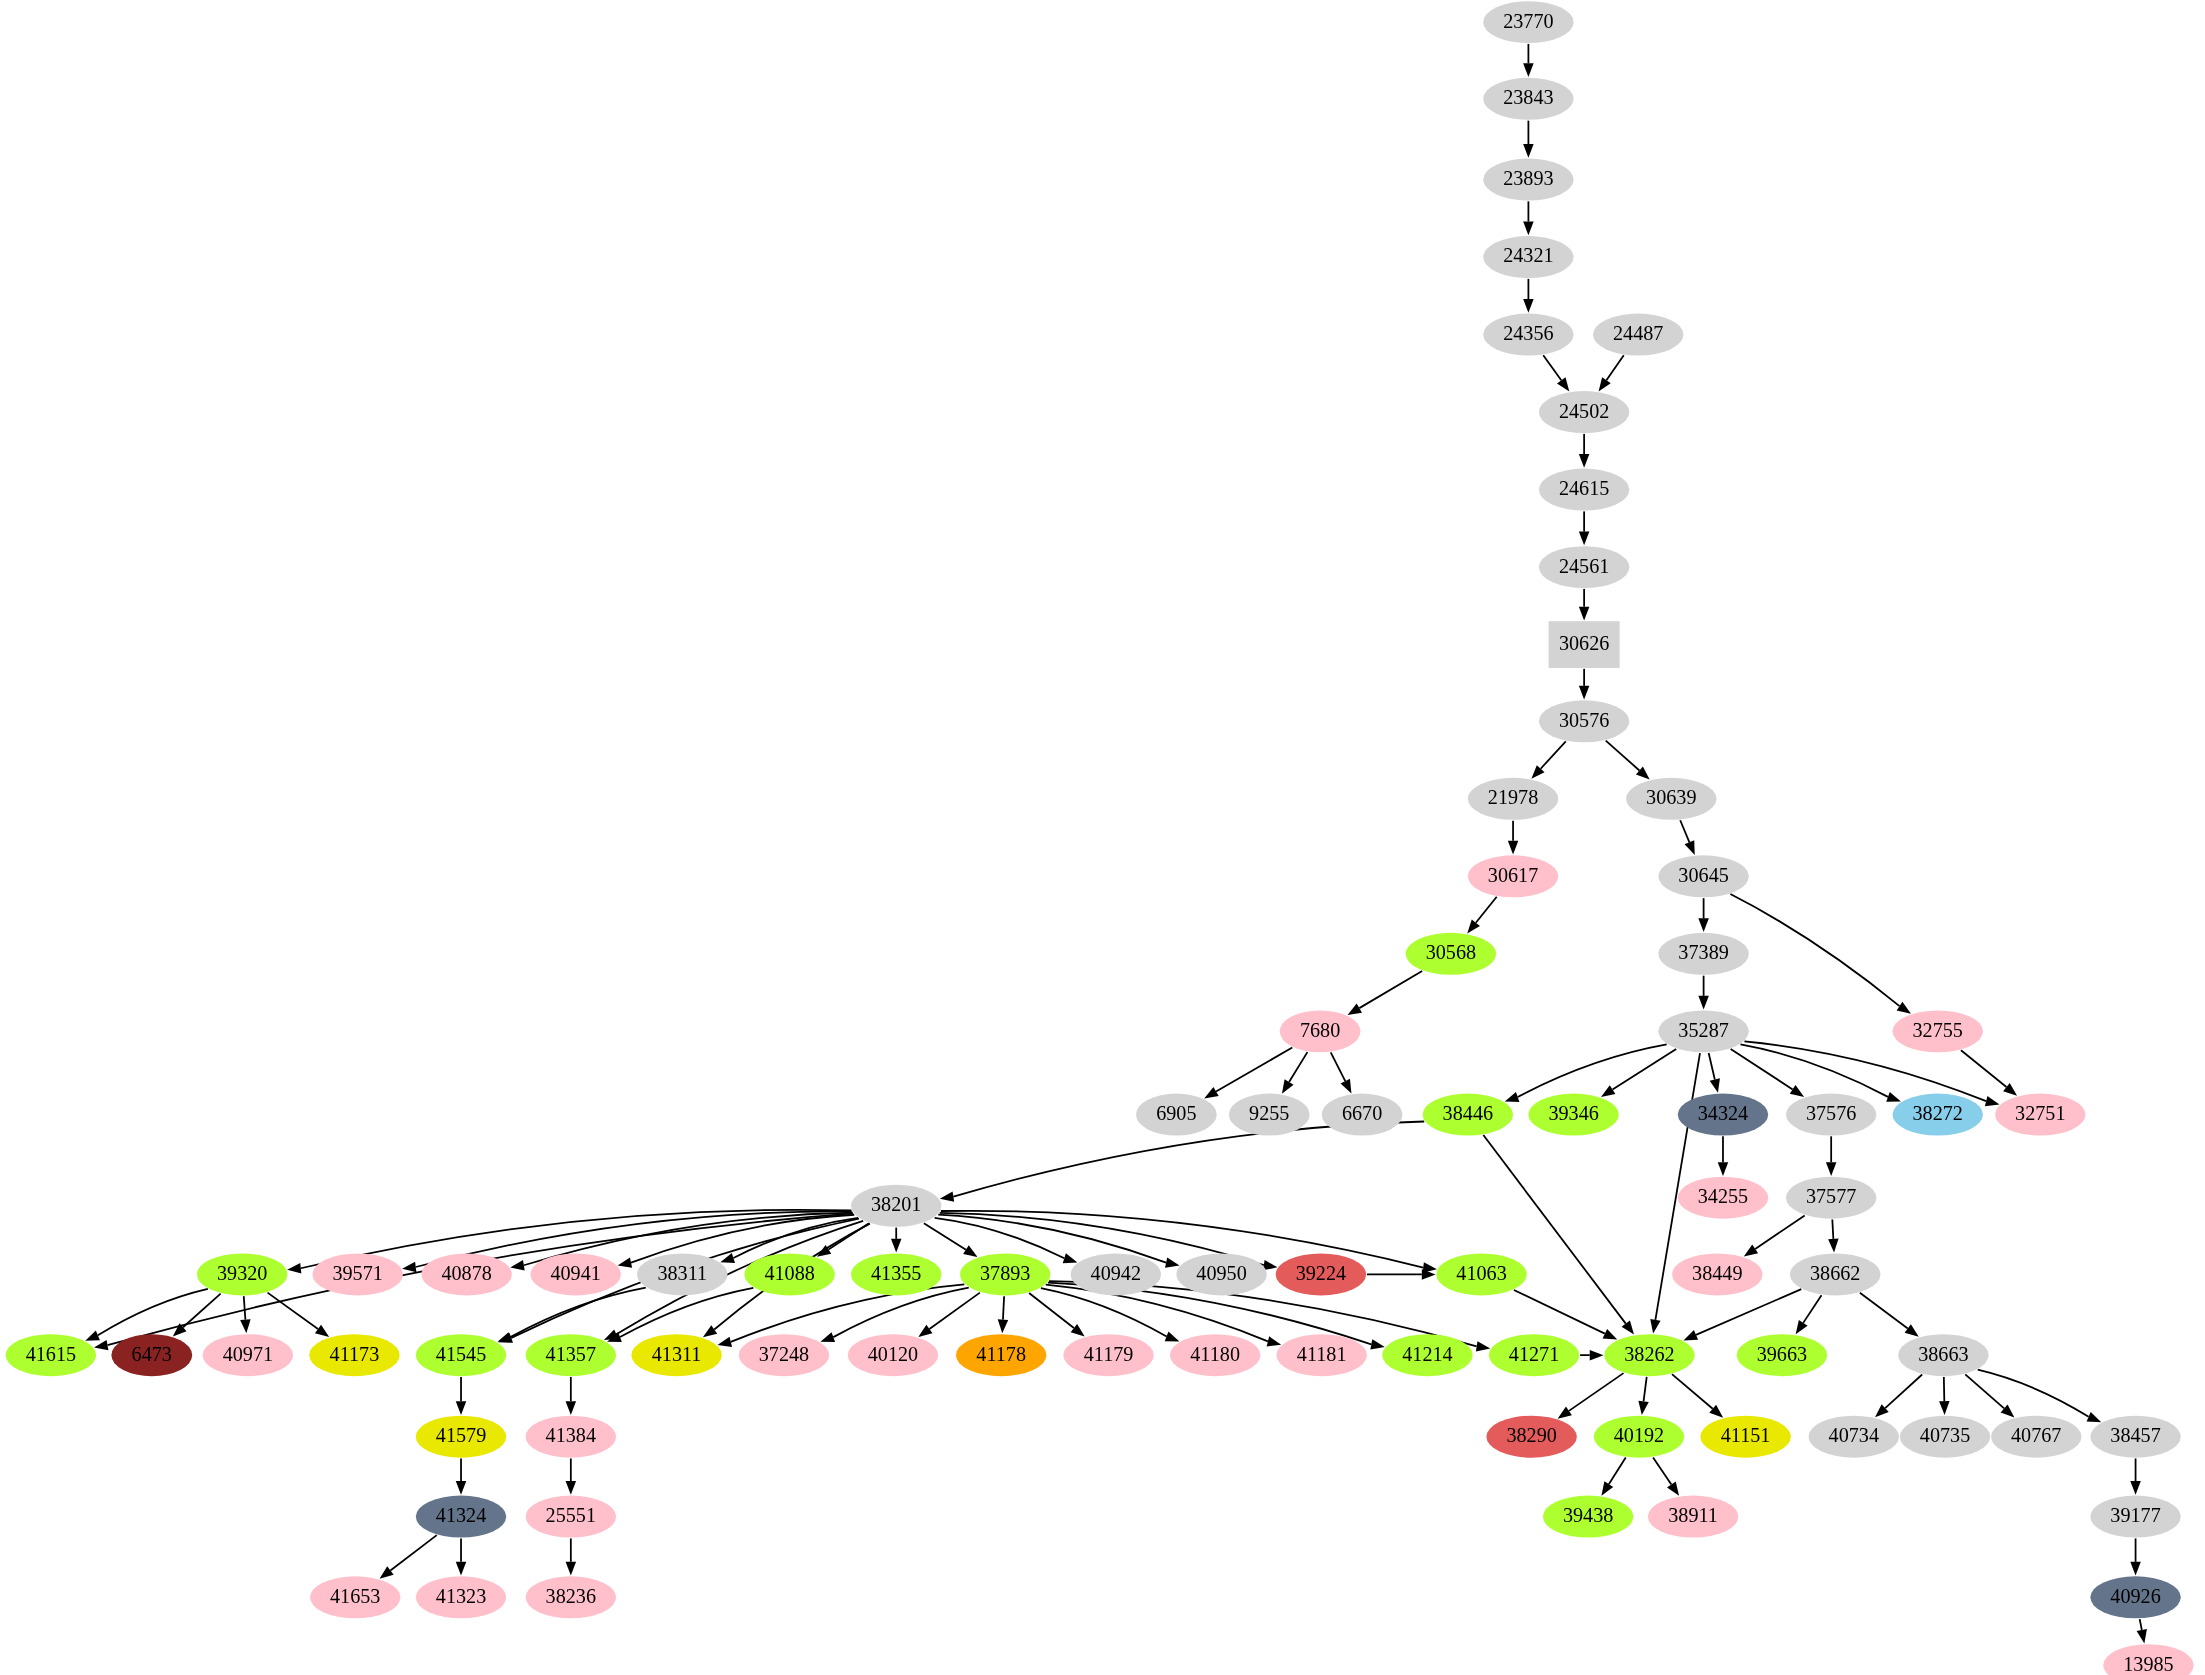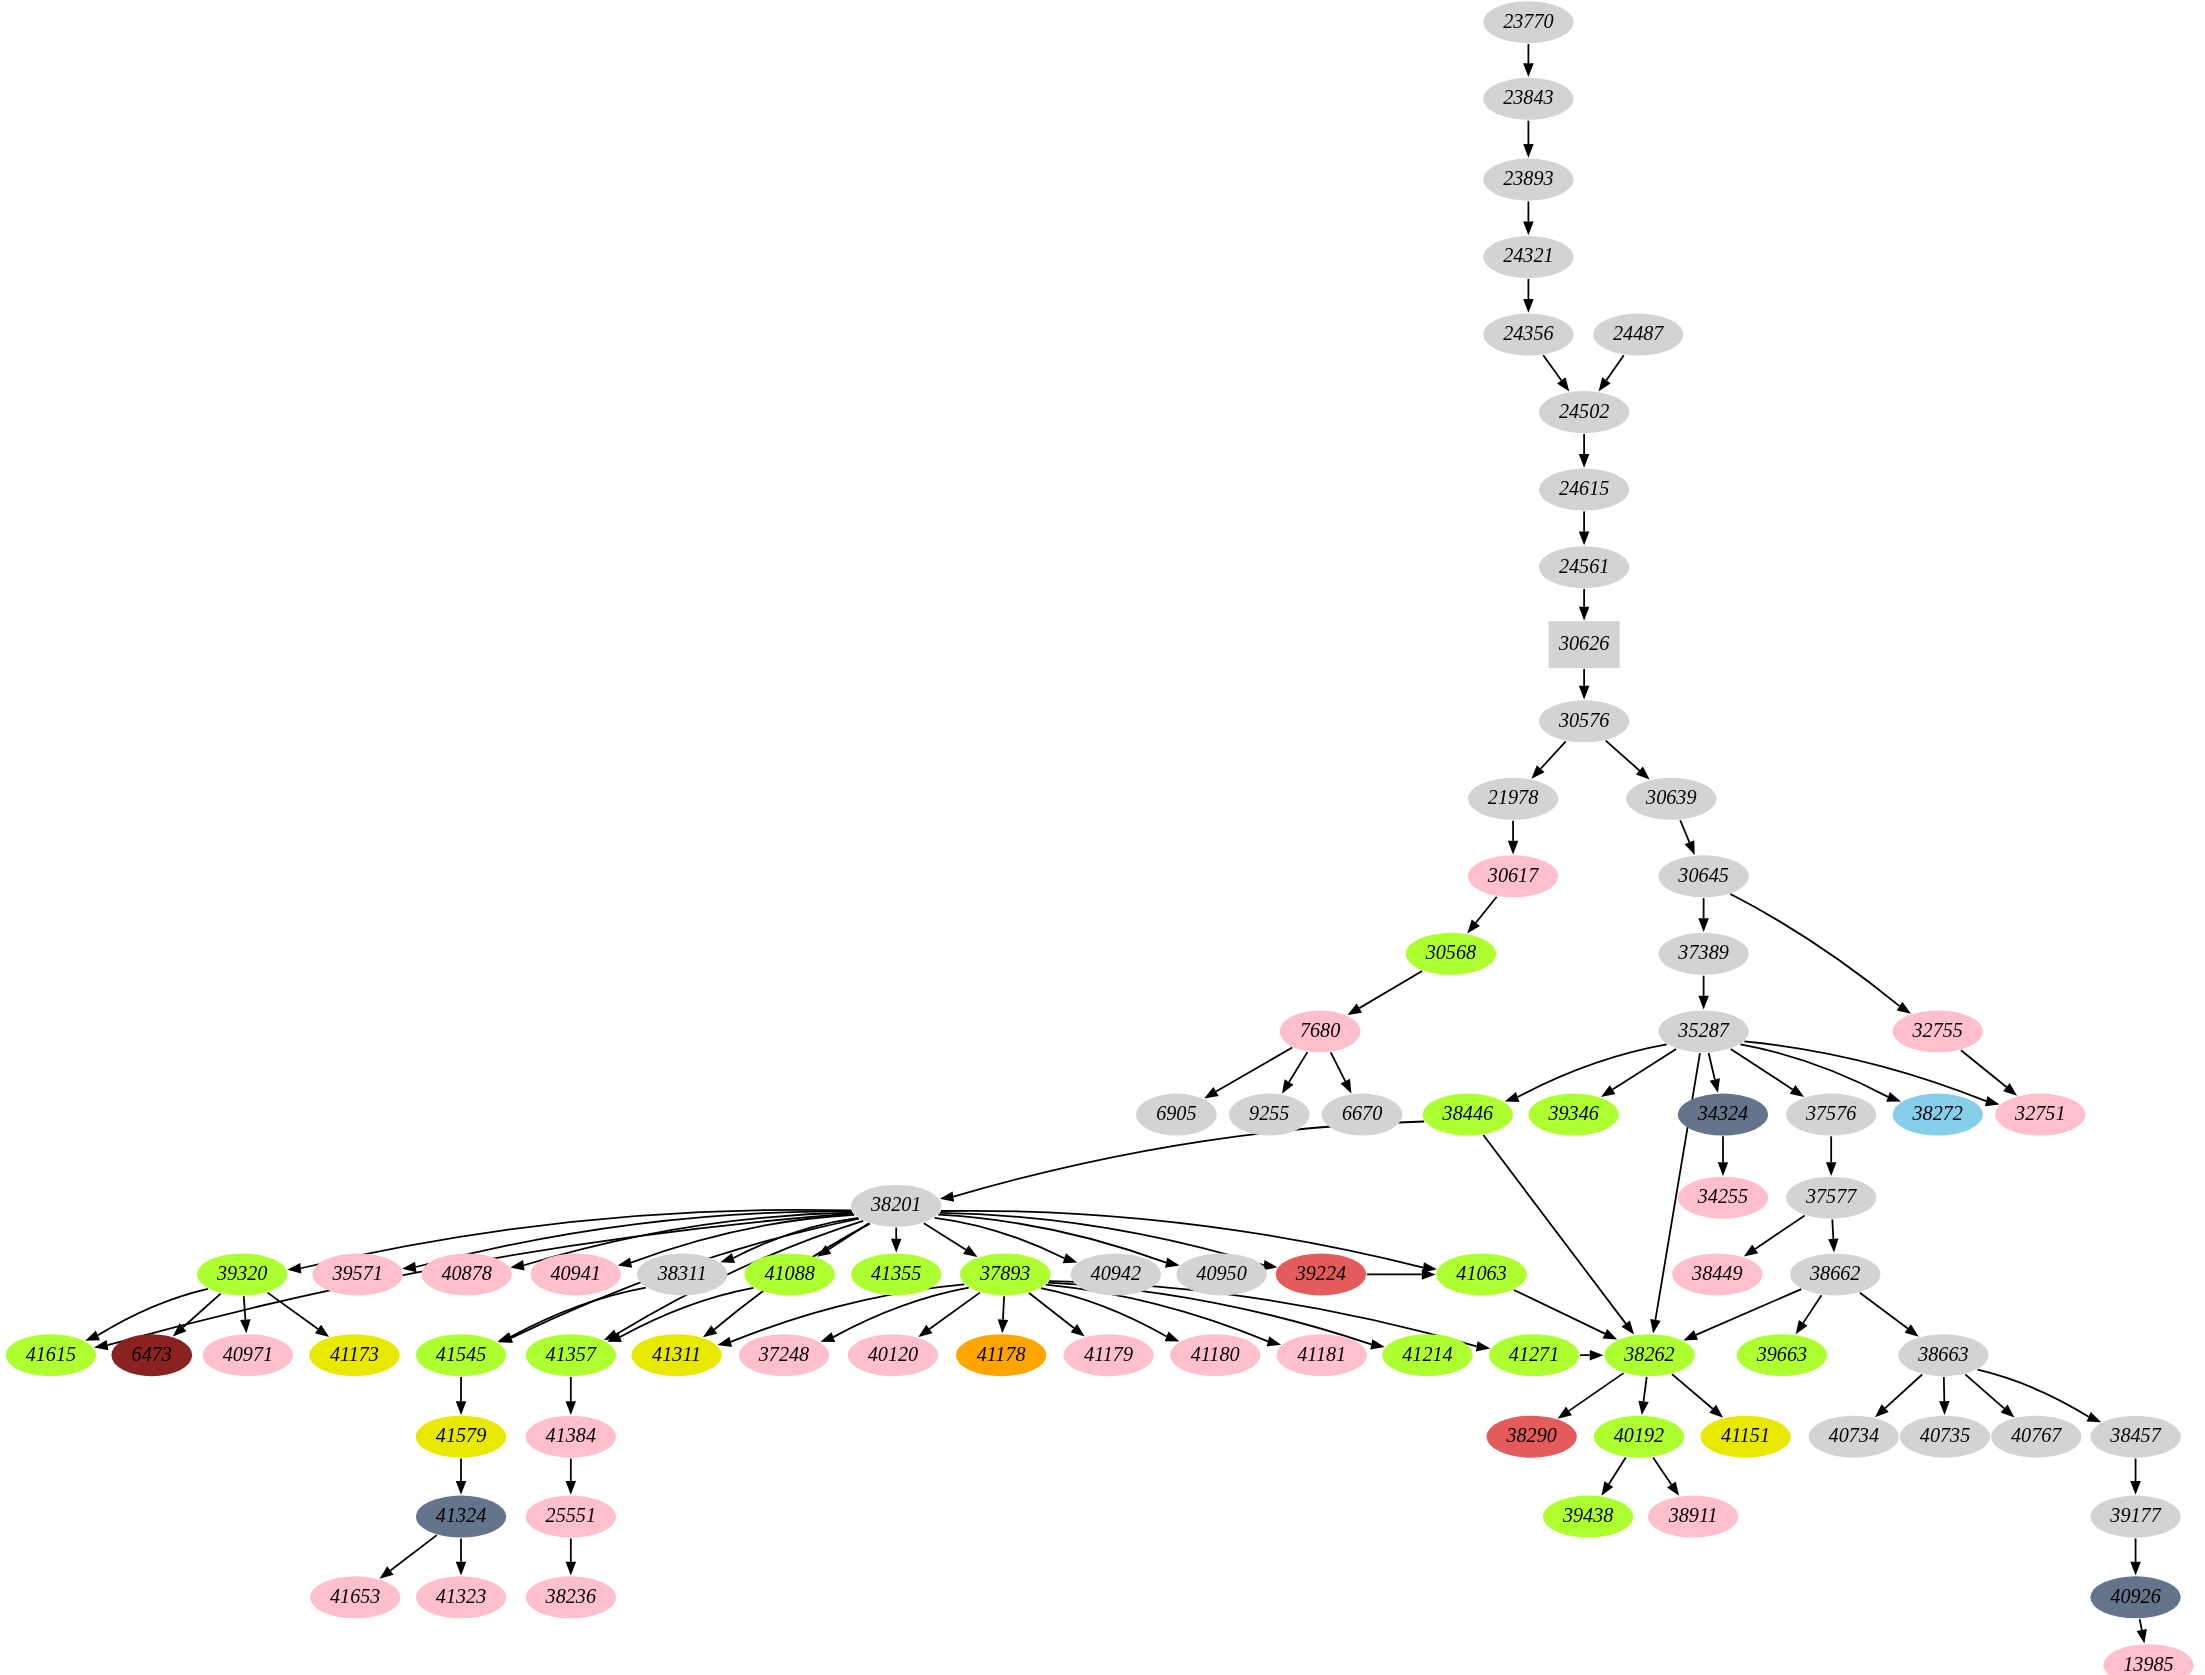--- a/index.html
+++ b/index.html
@@ -10,21 +10,20 @@
   body {
     width: 2205px;
     height: 1676px;
     font-family: "Liberation Serif", "DejaVu Serif", serif;
     overflow: hidden;
   }
   #graph-root {
     position: relative;
     width: 2121px;
     height: 1676px;
-    font-style: italic;
   }
   svg#graph-canvas {
     display: block;
     width: 2205px;
     height: 1676px;
   }
   .node-shape {
     stroke: none;
   }
   .node-label {

